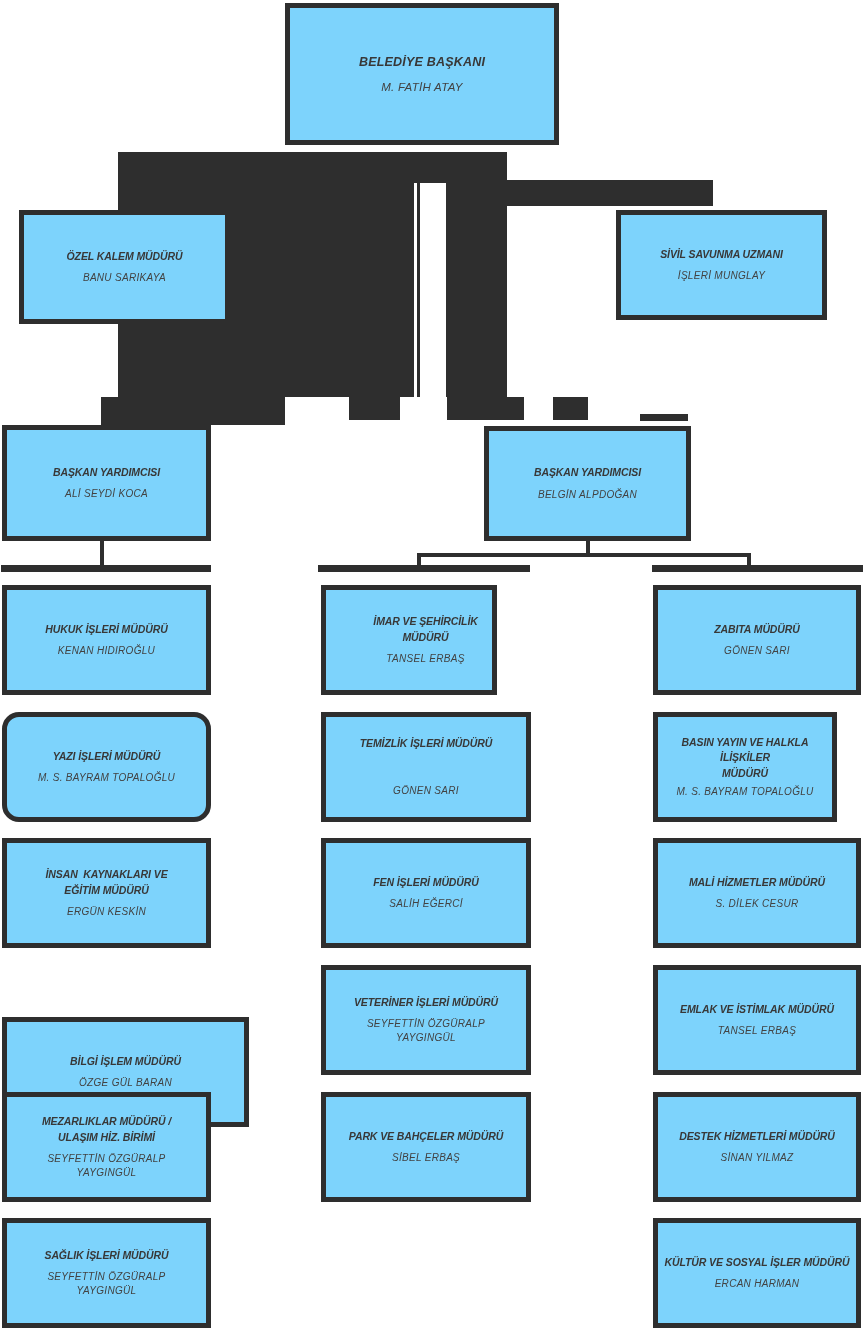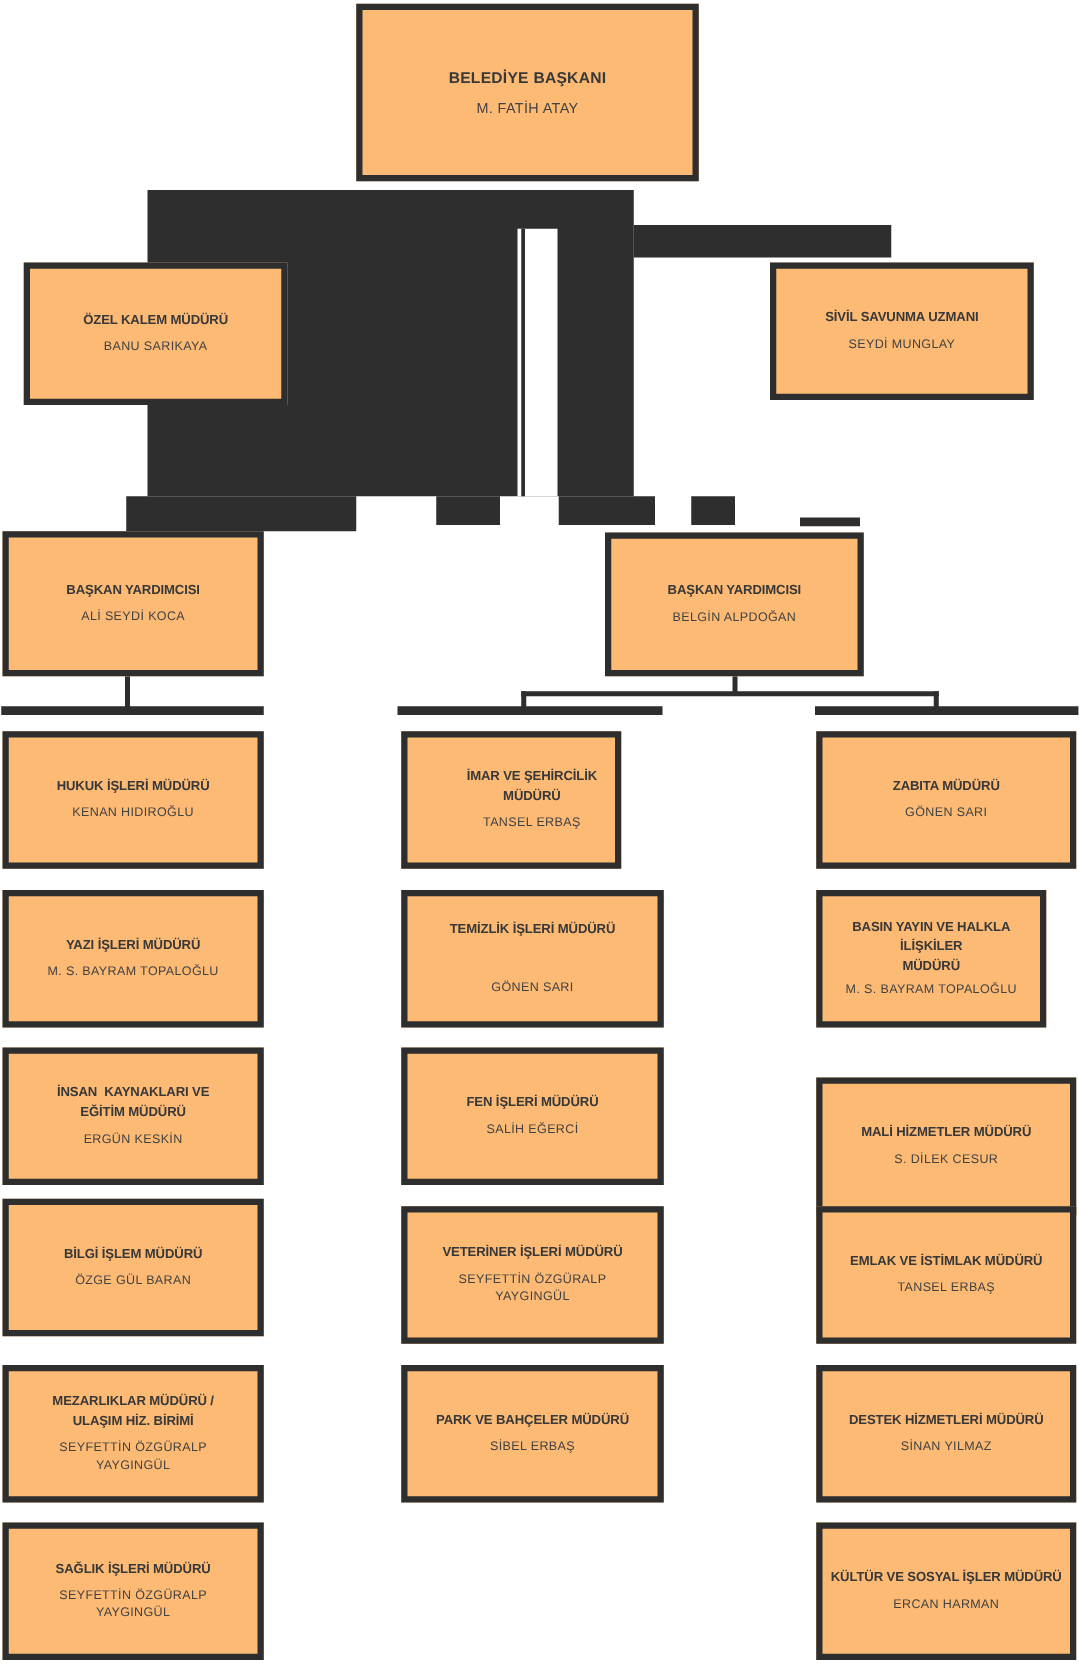--- a/index.html
+++ b/index.html
@@ -3,24 +3,24 @@
 <meta charset="utf-8">
 <style>
   html,body{margin:0;padding:0;background:#ffffff;}
   #canvas{
     position:relative;width:863px;height:1333px;background:#ffffff;
     font-family:"Liberation Sans",sans-serif;overflow:hidden;
   }
   .c{position:absolute;background:#2e2e2e;}
   .c-white{position:absolute;background:#ffffff;}
   .node{
-    position:absolute;background:#fdba74;border:5px solid #2e2e2e;
+    position:absolute;background:#7dd3fc;border:5px solid #2e2e2e;
     box-sizing:border-box;display:flex;flex-direction:column;
     align-items:center;justify-content:center;gap:7px;
-    text-align:center;padding:4px;
+    text-align:center;padding:4px;font-style:italic;
   }
   .node .title{
     font-weight:bold;font-size:10.5px;letter-spacing:-0.1px;color:#383838;
     white-space:pre-wrap;line-height:1.45;
   }
   .node .name{
     font-size:10px;color:#424242;letter-spacing:0.3px;
     white-space:pre-wrap;line-height:1.4;
   }
   .node.big .title{font-size:12.5px;letter-spacing:0.2px;}
@@ -54,47 +54,47 @@
     <div class="name">M. FATİH ATAY</div>
   </div>
 
   <div class="node" style="left:19px;top:210px;width:211px;height:114px;">
     <div class="title">ÖZEL KALEM MÜDÜRÜ</div>
     <div class="name">BANU SARIKAYA</div>
   </div>
 
   <div class="node" style="left:616px;top:210px;width:211px;height:110px;">
     <div class="title">SİVİL SAVUNMA UZMANI</div>
-    <div class="name">SEYDİ MUNGLAY</div>
+    <div class="name">İŞLERİ MUNGLAY</div>
   </div>
 
   <div class="node" style="left:2px;top:425px;width:209px;height:116px;">
     <div class="title">BAŞKAN YARDIMCISI</div>
     <div class="name">ALİ SEYDİ KOCA</div>
   </div>
 
   <div class="node" style="left:484px;top:426px;width:207px;height:115px;">
     <div class="title">BAŞKAN YARDIMCISI</div>
     <div class="name">BELGİN ALPDOĞAN</div>
   </div>
 
   <div class="node" style="left:2px;top:585px;width:209px;height:110px;">
     <div class="title">HUKUK İŞLERİ MÜDÜRÜ</div>
     <div class="name">KENAN HIDIROĞLU</div>
   </div>
-  <div class="node" style="left:2px;top:712px;width:209px;height:110px;">
+  <div class="node" style="left:2px;top:712px;width:209px;height:110px;border-radius:17px;">
     <div class="title">YAZI İŞLERİ MÜDÜRÜ</div>
     <div class="name">M. S. BAYRAM TOPALOĞLU</div>
   </div>
   <div class="node" style="left:2px;top:838px;width:209px;height:110px;">
     <div class="title">İNSAN  KAYNAKLARI VE
 EĞİTİM MÜDÜRÜ</div>
     <div class="name">ERGÜN KESKİN</div>
   </div>
-  <div class="node" style="left:2px;top:959px;width:209px;height:110px;">
+  <div class="node" style="left:2px;top:1017px;width:247px;height:110px;">
     <div class="title">BİLGİ İŞLEM MÜDÜRÜ</div>
     <div class="name">ÖZGE GÜL BARAN</div>
   </div>
   <div class="node" style="left:2px;top:1092px;width:209px;height:110px;justify-content:center;">
     <div class="title">MEZARLIKLAR MÜDÜRÜ /
 ULAŞIM HİZ. BİRİMİ</div>
     <div class="name">SEYFETTİN ÖZGÜRALP
 YAYGINGÜL</div>
   </div>
   <div class="node" style="left:2px;top:1218px;width:209px;height:110px;">
@@ -127,21 +127,21 @@
 
   <div class="node" style="left:653px;top:585px;width:208px;height:110px;">
     <div class="title">ZABITA MÜDÜRÜ</div>
     <div class="name">GÖNEN SARI</div>
   </div>
   <div class="node" style="left:653px;top:712px;width:184px;height:110px;gap:4px;">
     <div class="title">BASIN YAYIN VE HALKLA İLİŞKİLER
 MÜDÜRÜ</div>
     <div class="name">M. S. BAYRAM TOPALOĞLU</div>
   </div>
-  <div class="node" style="left:653px;top:838px;width:208px;height:110px;margin-top:24px;">
+  <div class="node" style="left:653px;top:838px;width:208px;height:110px;">
     <div class="title">MALİ HİZMETLER MÜDÜRÜ</div>
     <div class="name">S. DİLEK CESUR</div>
   </div>
   <div class="node" style="left:653px;top:965px;width:208px;height:110px;">
     <div class="title">EMLAK VE İSTİMLAK MÜDÜRÜ</div>
     <div class="name">TANSEL ERBAŞ</div>
   </div>
   <div class="node" style="left:653px;top:1092px;width:208px;height:110px;">
     <div class="title">DESTEK HİZMETLERİ MÜDÜRÜ</div>
     <div class="name">SİNAN YILMAZ</div>

